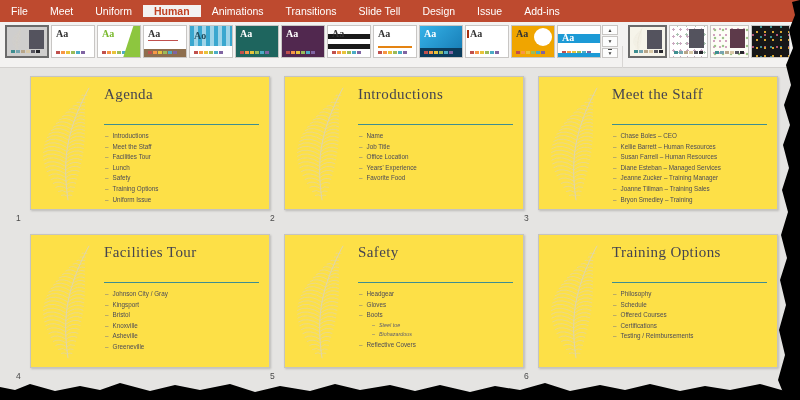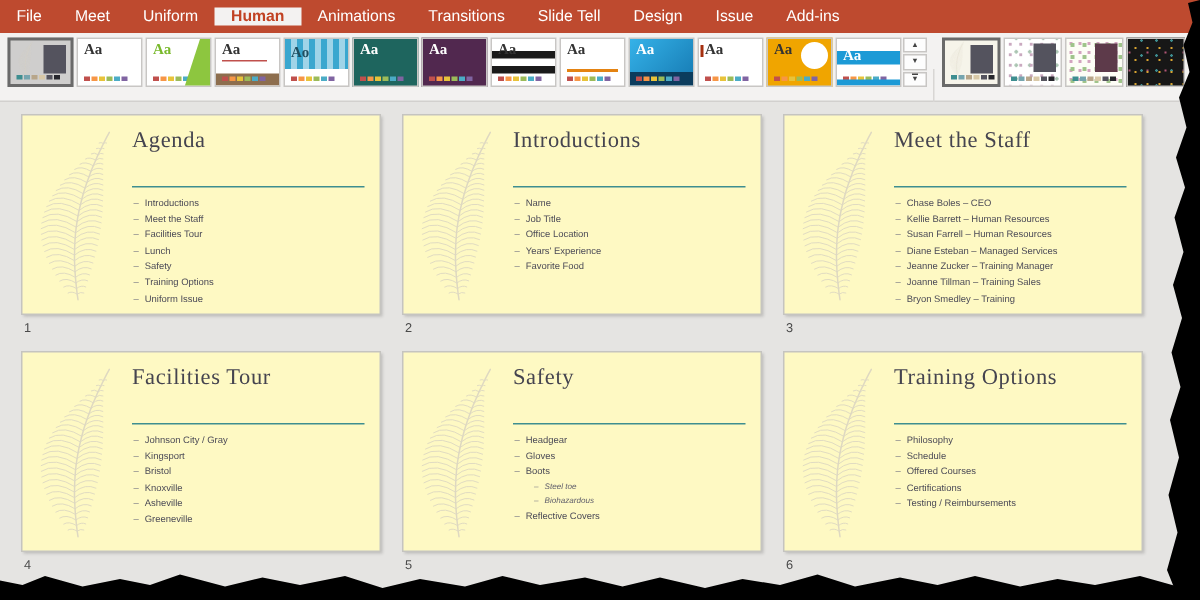--- a/index.html
+++ b/index.html
@@ -65,21 +65,21 @@
   .v-dark { background:#171717; background-image:radial-gradient(circle,#d8a431 .8px,transparent 1px),radial-gradient(circle,#3e8e90 .8px,transparent 1px),radial-gradient(circle,#b05574 .8px,transparent 1px); background-size:8px 8px,10px 10px,12px 12px; background-position:1px 2px,4px 6px,7px 3px; }
 
   .grp-label { position:absolute; top:55px; font-size:8.5px; color:#605e5c; }
   #themes-label { left:0; width:620px; text-align:center; }
   #variants-label { left:628px; width:160px; text-align:center; }
 
   
   #workspace { position:absolute; left:0; top:68px; width:100%; height:332px; background:#e5e4e2; }
   #grid { position:absolute; left:14px; top:8px; display:grid; grid-template-columns:repeat(3,240px); column-gap:14px; row-gap:2px; }
   .cell { width:240px; }
-  .slide { width:240px; height:134px; background:#fef9c3; border:1px solid #c5c4c0; box-shadow:1px 1px 2px rgba(0,0,0,.18); position:relative; overflow:hidden; cursor:pointer; }
+  .slide { width:240px; height:134px; background:#fde047; border:1px solid #c5c4c0; box-shadow:1px 1px 2px rgba(0,0,0,.18); position:relative; overflow:hidden; cursor:pointer;margin-left:16px; }
   .feather { position:absolute; left:10px; top:4px; width:72px; height:126px; }
   .s-title { position:absolute; left:73px; top:9px; right:8px; font-family:"Liberation Serif", serif; font-size:15px; letter-spacing:.4px; color:#45444f; }
   .s-line { position:absolute; left:73px; right:10px; top:47px; height:1px; background:#3e8e90; }
   .s-bullets { position:absolute; left:74px; top:55px; right:6px; list-style:none; }
   .s-bullets li { font-size:6.3px; color:#4c4b57; margin-bottom:3.6px; white-space:nowrap; }
   .s-bullets li .dash { margin-right:4px; color:#7a7a84; }
   .s-bullets li.lv2 { margin-left:13px; font-size:5.4px; font-style:italic; color:#62616c; }
   .s-num { font-size:8.5px; color:#4a4a4a; padding:3px 0 9px 2px; }
 
   

